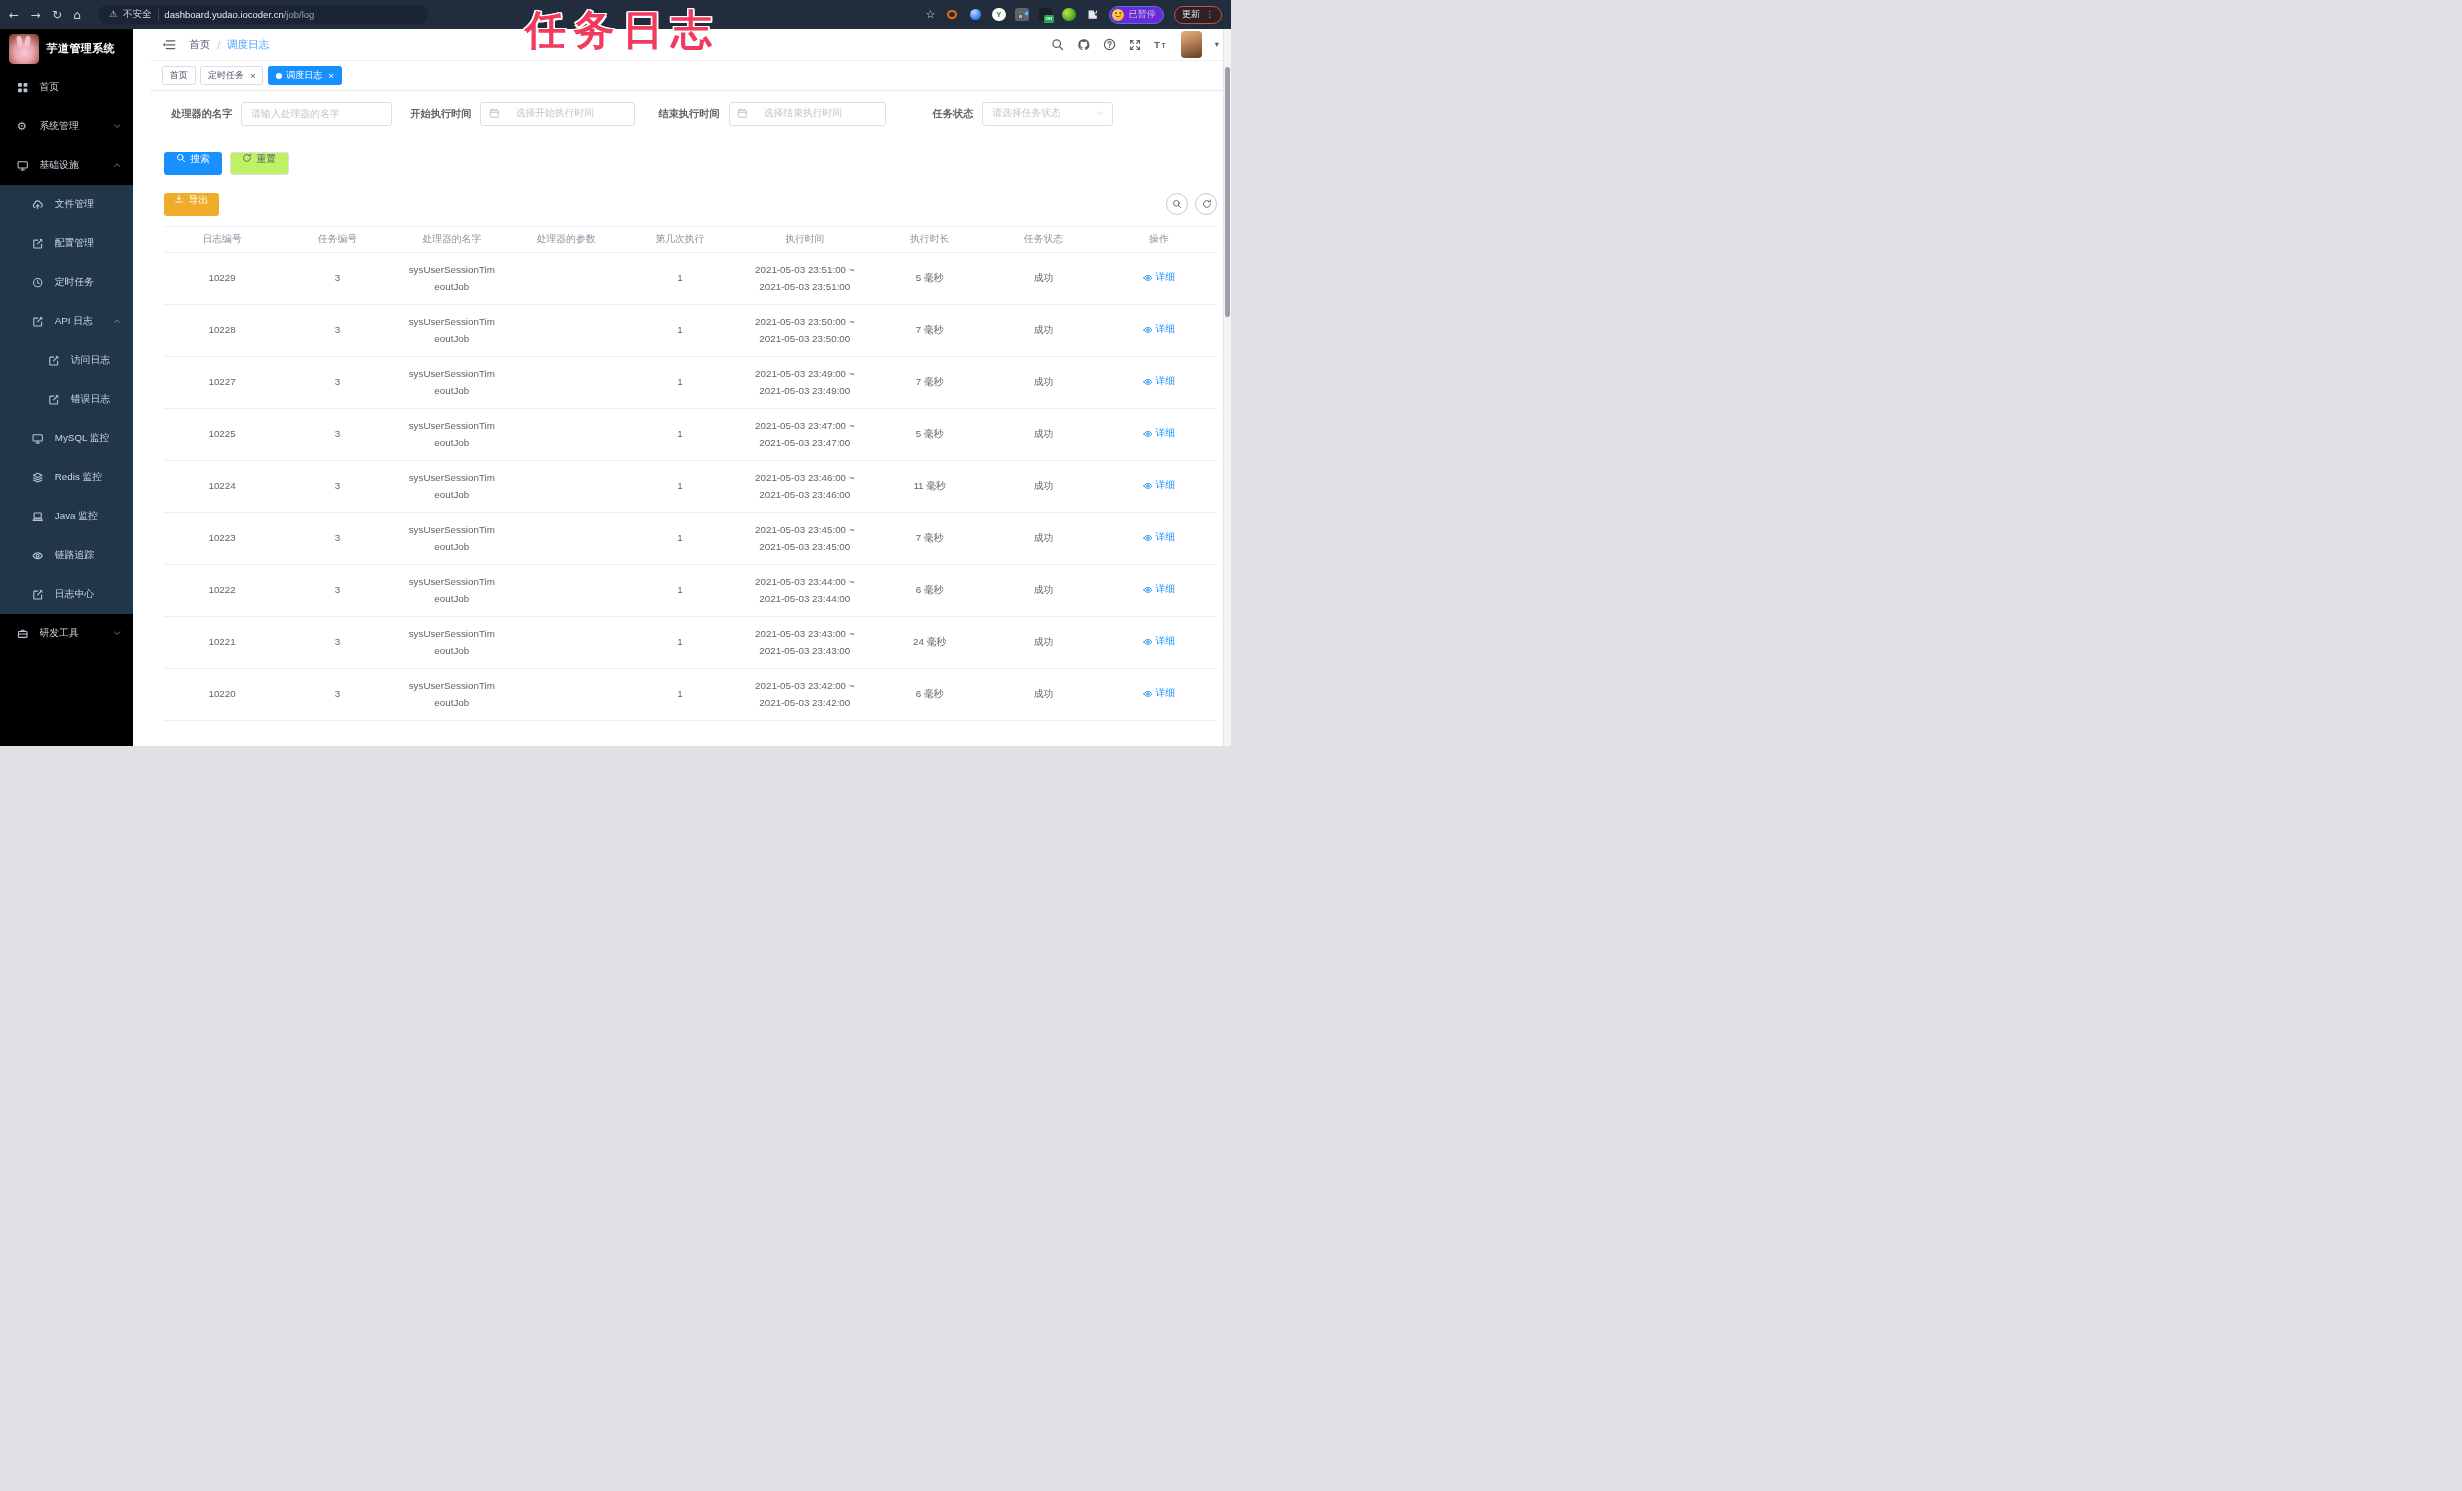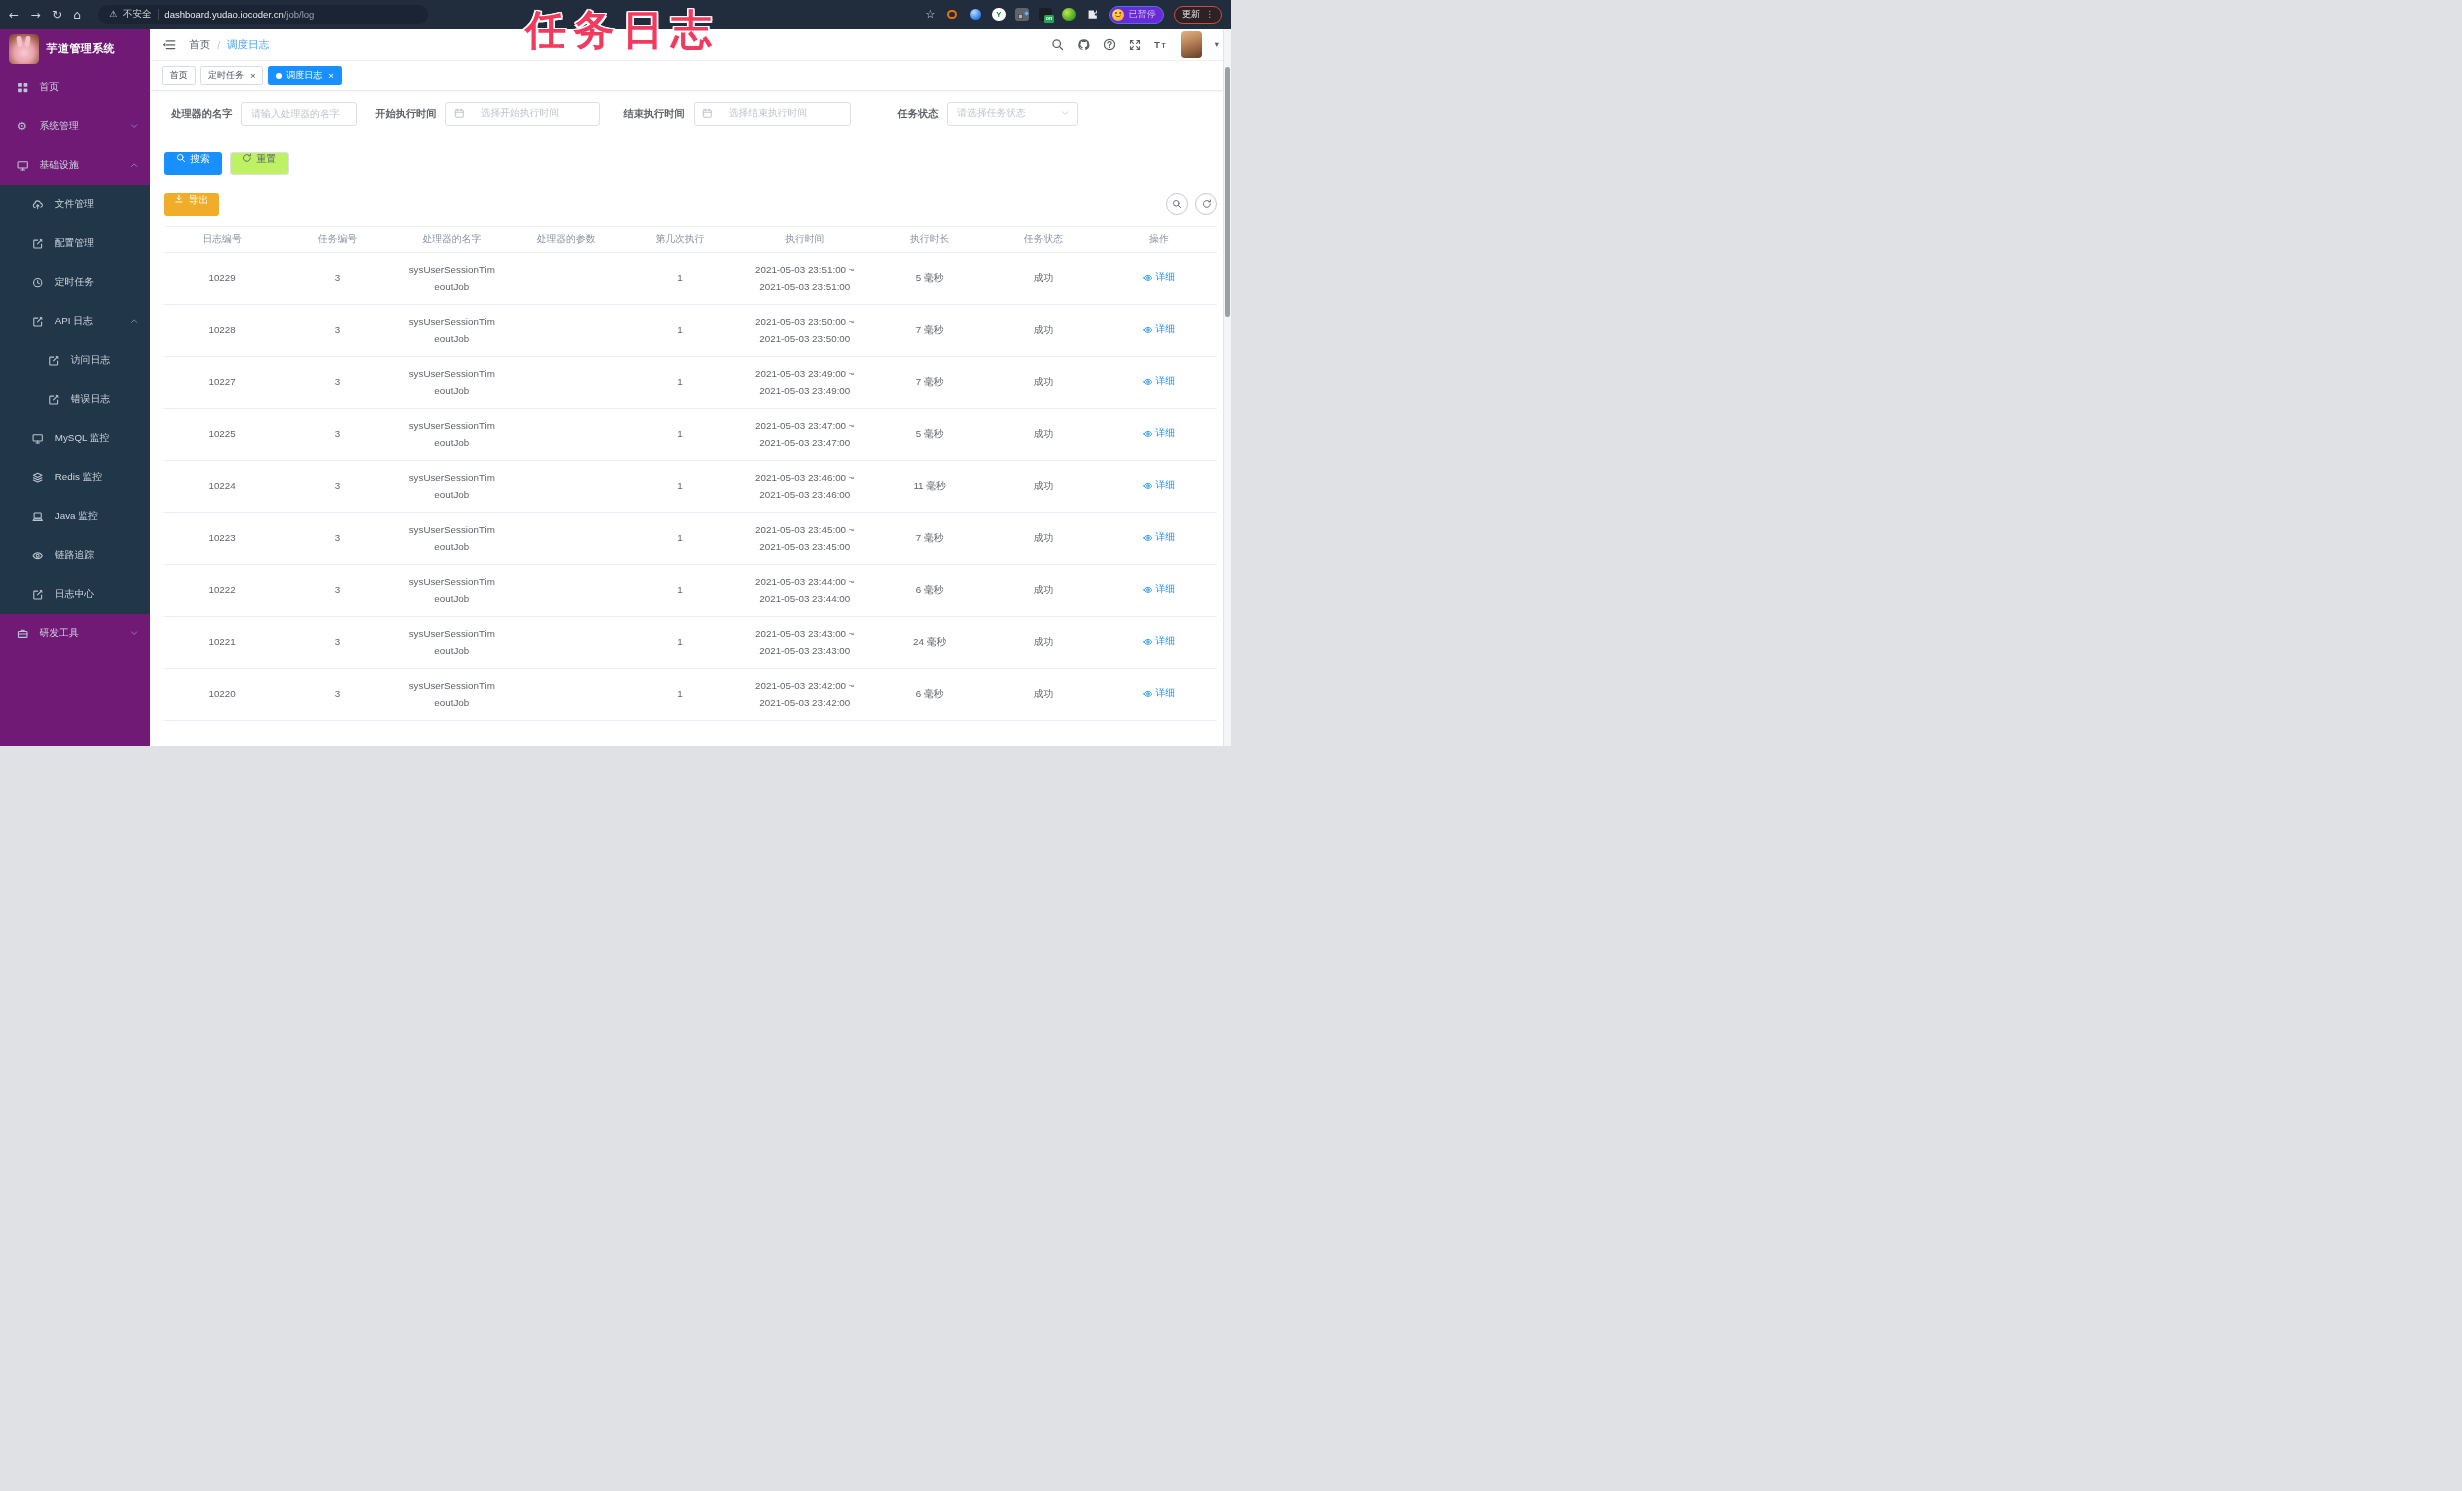--- a/index.html
+++ b/index.html
@@ -39,21 +39,21 @@
   .pill-paused{border:1.5px solid #3e7de0;background:#6d28d9;padding:0 7.6px 0 2.3px;gap:4.5px;color:#c3cedd;font-size:9px;}
   .face{width:12px;height:12px;border-radius:50%;background:radial-gradient(circle at 35% 30%,#ffd95e,#f6a415);position:relative;}
   .face::before{content:"";position:absolute;left:3px;top:3.8px;width:1.9px;height:1.9px;border-radius:50%;
     background:#7a4b12;box-shadow:4.2px 0 0 #7a4b12;}
   .face::after{content:"";position:absolute;left:3px;top:5.3px;width:6px;height:3px;
     border-bottom:1.2px solid #7a4b12;border-radius:0 0 6px 6px;box-sizing:border-box;}
   .pill-update{border:1.5px solid #c9503f;background:#2e2126;padding:0 6.8px;gap:5.3px;color:#e6e9ed;font-size:9px;}
   .kebab{color:#e49086;font-size:9px;}
 
   
-  .sidebar{position:absolute;top:29px;left:0;bottom:0;width:150px;background:#701a75;z-index:2;}
+  .sidebar{position:absolute;top:29px;left:0;bottom:0;width:133px;background:#000000;z-index:2;}
   .logo-row{height:39px;display:flex;align-items:center;gap:7.6px;padding-left:9px;}
   .logo-img{width:30px;height:30px;border-radius:4.5px;position:relative;overflow:hidden;
     background:radial-gradient(circle at 50% 62%,#f6c9d3 0%,#e9a3ac 40%,#9c5a48 78%,#6e3c30 100%);}
   .logo-img::before,.logo-img::after{content:"";position:absolute;top:2.3px;width:5.3px;height:10.6px;border-radius:3px;background:#f3bfca;}
   .logo-img::before{left:8.3px;transform:rotate(-8deg);}
   .logo-img::after{left:16px;transform:rotate(8deg);}
   .logo-title{color:#fff;font-size:11px;font-weight:700;letter-spacing:0.4px;}
   .menu{position:absolute;top:39px;left:0;right:0;bottom:0;overflow:hidden;}
   .menu-item{height:39px;display:flex;align-items:center;color:#ccd6e0;font-size:9.8px;cursor:pointer;}
   .menu-item .mi-icon{width:13px;margin-right:9.8px;color:#b9c5d1;display:inline-flex;font-size:11.4px;}
@@ -91,21 +91,21 @@
   .fgroup{display:flex;align-items:center;}
   .flabel{font-size:10.2px;color:#5f6368;font-weight:600;margin-right:9px;white-space:nowrap;}
   .finput{height:24px;border:0.8px solid #dcdfe6;border-radius:3px;box-sizing:border-box;background:#fff;
     display:flex;align-items:center;color:#bfc4cc;font-size:9.8px;}
   input.finput{padding:0 9px;outline:none;color:#606266;}
   input.finput::placeholder{color:#bfc4cc;}
   .fdate{padding:0 7.6px;gap:16px;cursor:text;}
   .fdate .cal{color:#c0c4cc;display:inline-flex;}
   .fselect{padding:0 7.6px 0 9px;justify-content:space-between;cursor:pointer;}
   .fselect .chev{color:#c0c4cc;display:inline-flex;}
-  .w1{width:116px;} .w2{width:155px;} .w3{width:157px;} .w4{width:131px;}
+  .w1{width:151px;} .w2{width:155px;} .w3{width:157px;} .w4{width:131px;}
   .gap1{margin-left:18px;} .gap2{margin-left:23px;} .gap3{margin-left:47px;}
 
   .btn-row{margin-top:26.5px;display:flex;gap:7.6px;}
   .btn{height:23px;border-radius:3px;font-size:9.8px;display:inline-flex;align-items:flex-start;gap:4.5px;
     padding:0 11.4px;border:0.8px solid transparent;cursor:pointer;box-sizing:border-box;font-family:inherit;}
   .btn-primary{background:#1890ff;color:#fff;}
   .btn-plain{background:#bef264;border-color:#dcdfe6;color:#5f6368;}
   .btn-warning{background:#f0ad2a;color:#fff;padding:0 9.8px;}
 
   .export-row{margin-top:18px;position:relative;height:23px;}

